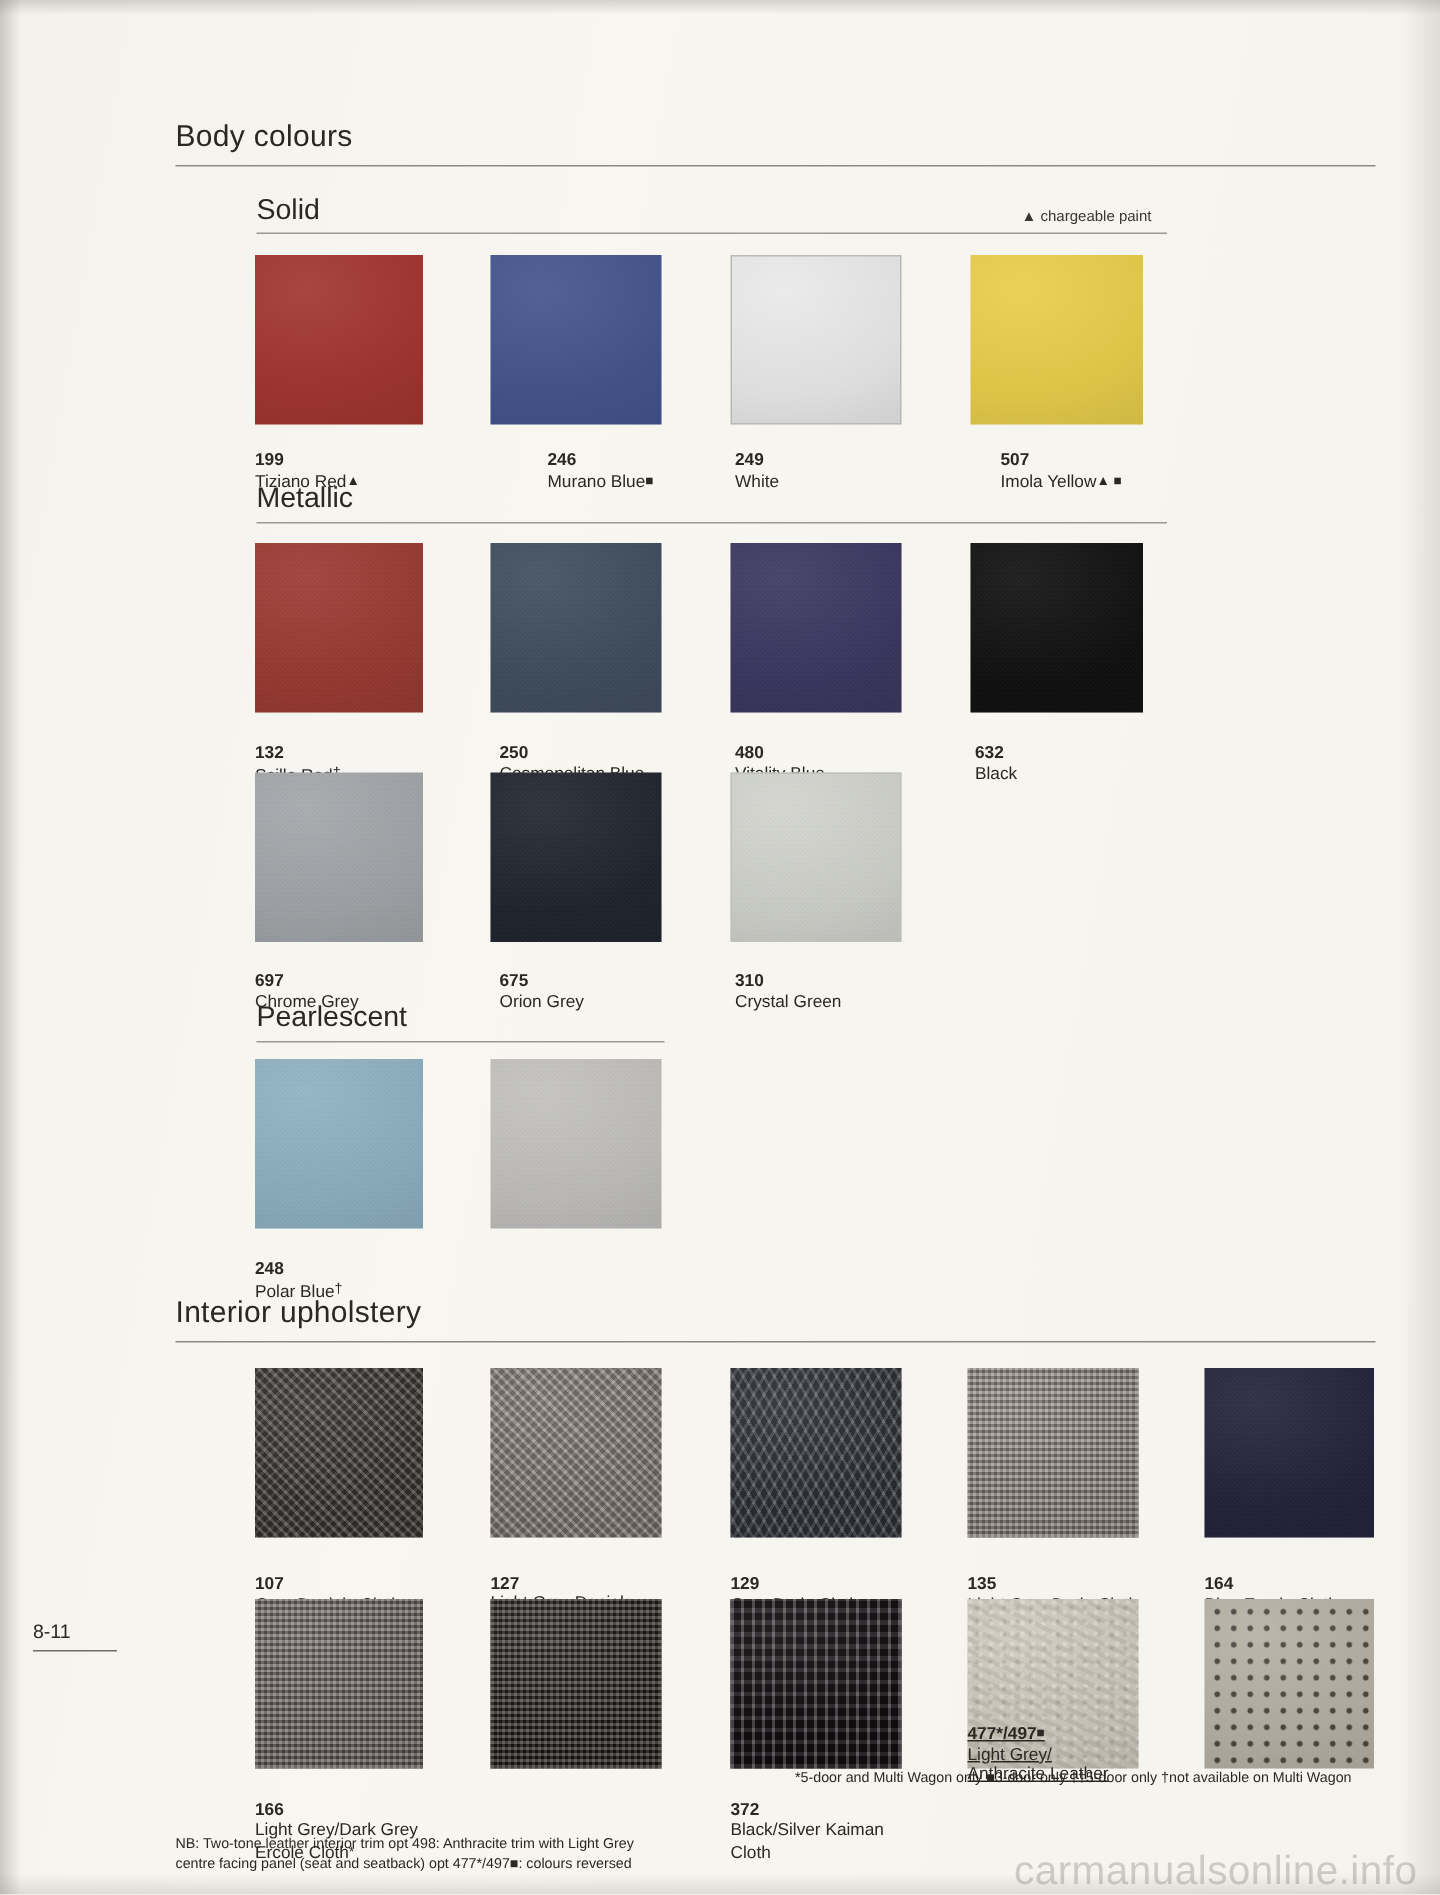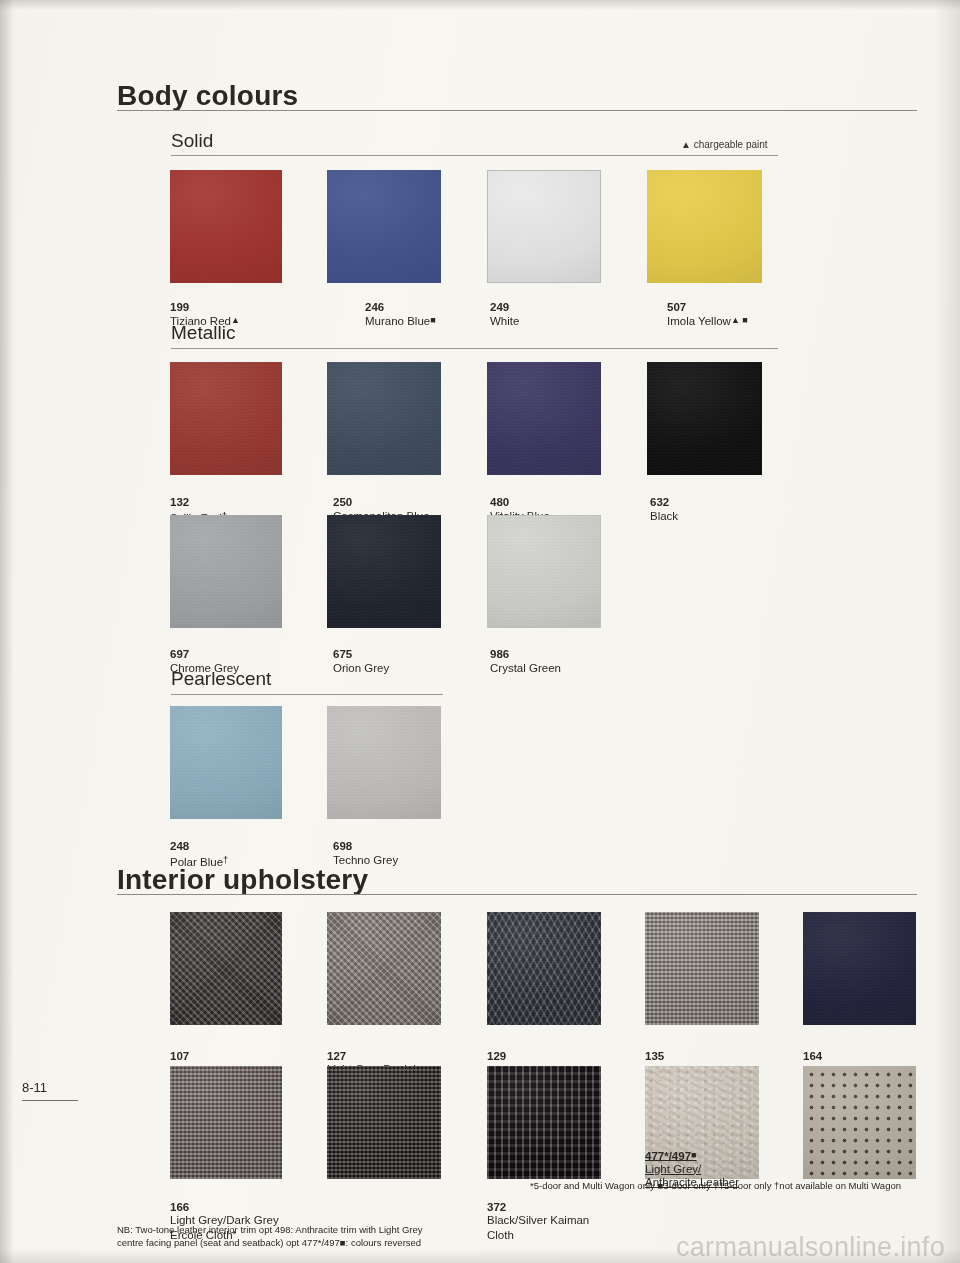--- a/index.html
+++ b/index.html
@@ -39,22 +39,22 @@
   }
   .edge-bottom {
     position: absolute; left: 0; bottom: 0; width: 100%; height: 14px;
     background: linear-gradient(to top, rgba(130,128,120,0.22), rgba(255,255,255,0));
     pointer-events: none;
   }
 
   
   .h1 {
     position: absolute;
-    font-size: 28px;
-    font-weight: 700;
+    font-size: 20px;
+    font-weight: 400;
     letter-spacing: 0.2px;
     color: #2b2723;
     white-space: nowrap;
   }
   .h1-rule {
     position: absolute;
     height: 1px;
     background: #8d8a84;
   }
   .h2 {
@@ -289,43 +289,39 @@
   <div class="cap" style="left:333px; top:634px; width:160px;">
     <span class="code">675</span>
     <span>Orion Grey</span><span class="mk"></span>
   </div>
 
   <div class="swatch" style="left:487px; top:515px; width:114px; height:113px; background:#d4d6d0; border:1px solid #bfc0ba;">
     <div class="grain"></div>
     <div class="swatch-shade"></div>
   </div>
   <div class="cap" style="left:490px; top:634px; width:170px;">
-    <span class="code">986</span>
+    <span class="code">310</span>
     <span>Crystal Green</span><span class="mk"></span>
   </div>
 
   <div class="h2" style="left:171px; top:668px;">Pearlescent</div>
   <div class="h2-rule" style="left:171px; top:694px; width:272px;"></div>
 
   <div class="swatch" style="left:170px; top:706px; width:112px; height:113px; background:#8fb3c4;">
     <div class="grain"></div>
     <div class="swatch-shade"></div>
   </div>
   <div class="cap" style="left:170px; top:826px; width:160px;">
     <span class="code">248</span>
     <span>Polar Blue</span><span class="dag">†</span>
   </div>
 
   <div class="swatch" style="left:327px; top:706px; width:114px; height:113px; background:#c4c3c1;">
     <div class="grain"></div>
     <div class="swatch-shade"></div>
-  </div>
-  <div class="cap" style="left:333px; top:826px; width:160px;">
-    <span class="code">698</span>
-    <span>Techno Grey</span><span class="mk"></span>
   </div>
 
   <div class="h1" style="left:117px; top:864px;">Interior upholstery</div>
   <div class="h1-rule" style="left:117px; top:894px; width:800px;"></div>
 
   <div class="swatch" style="left:170px; top:912px; width:112px; height:113px; background:#403c3b;">
     <div class="tex tex-diag"></div>
     <div class="swatch-shade"></div>
   </div>
   <div class="cap" style="left:170px; top:1036px; width:145px;">

